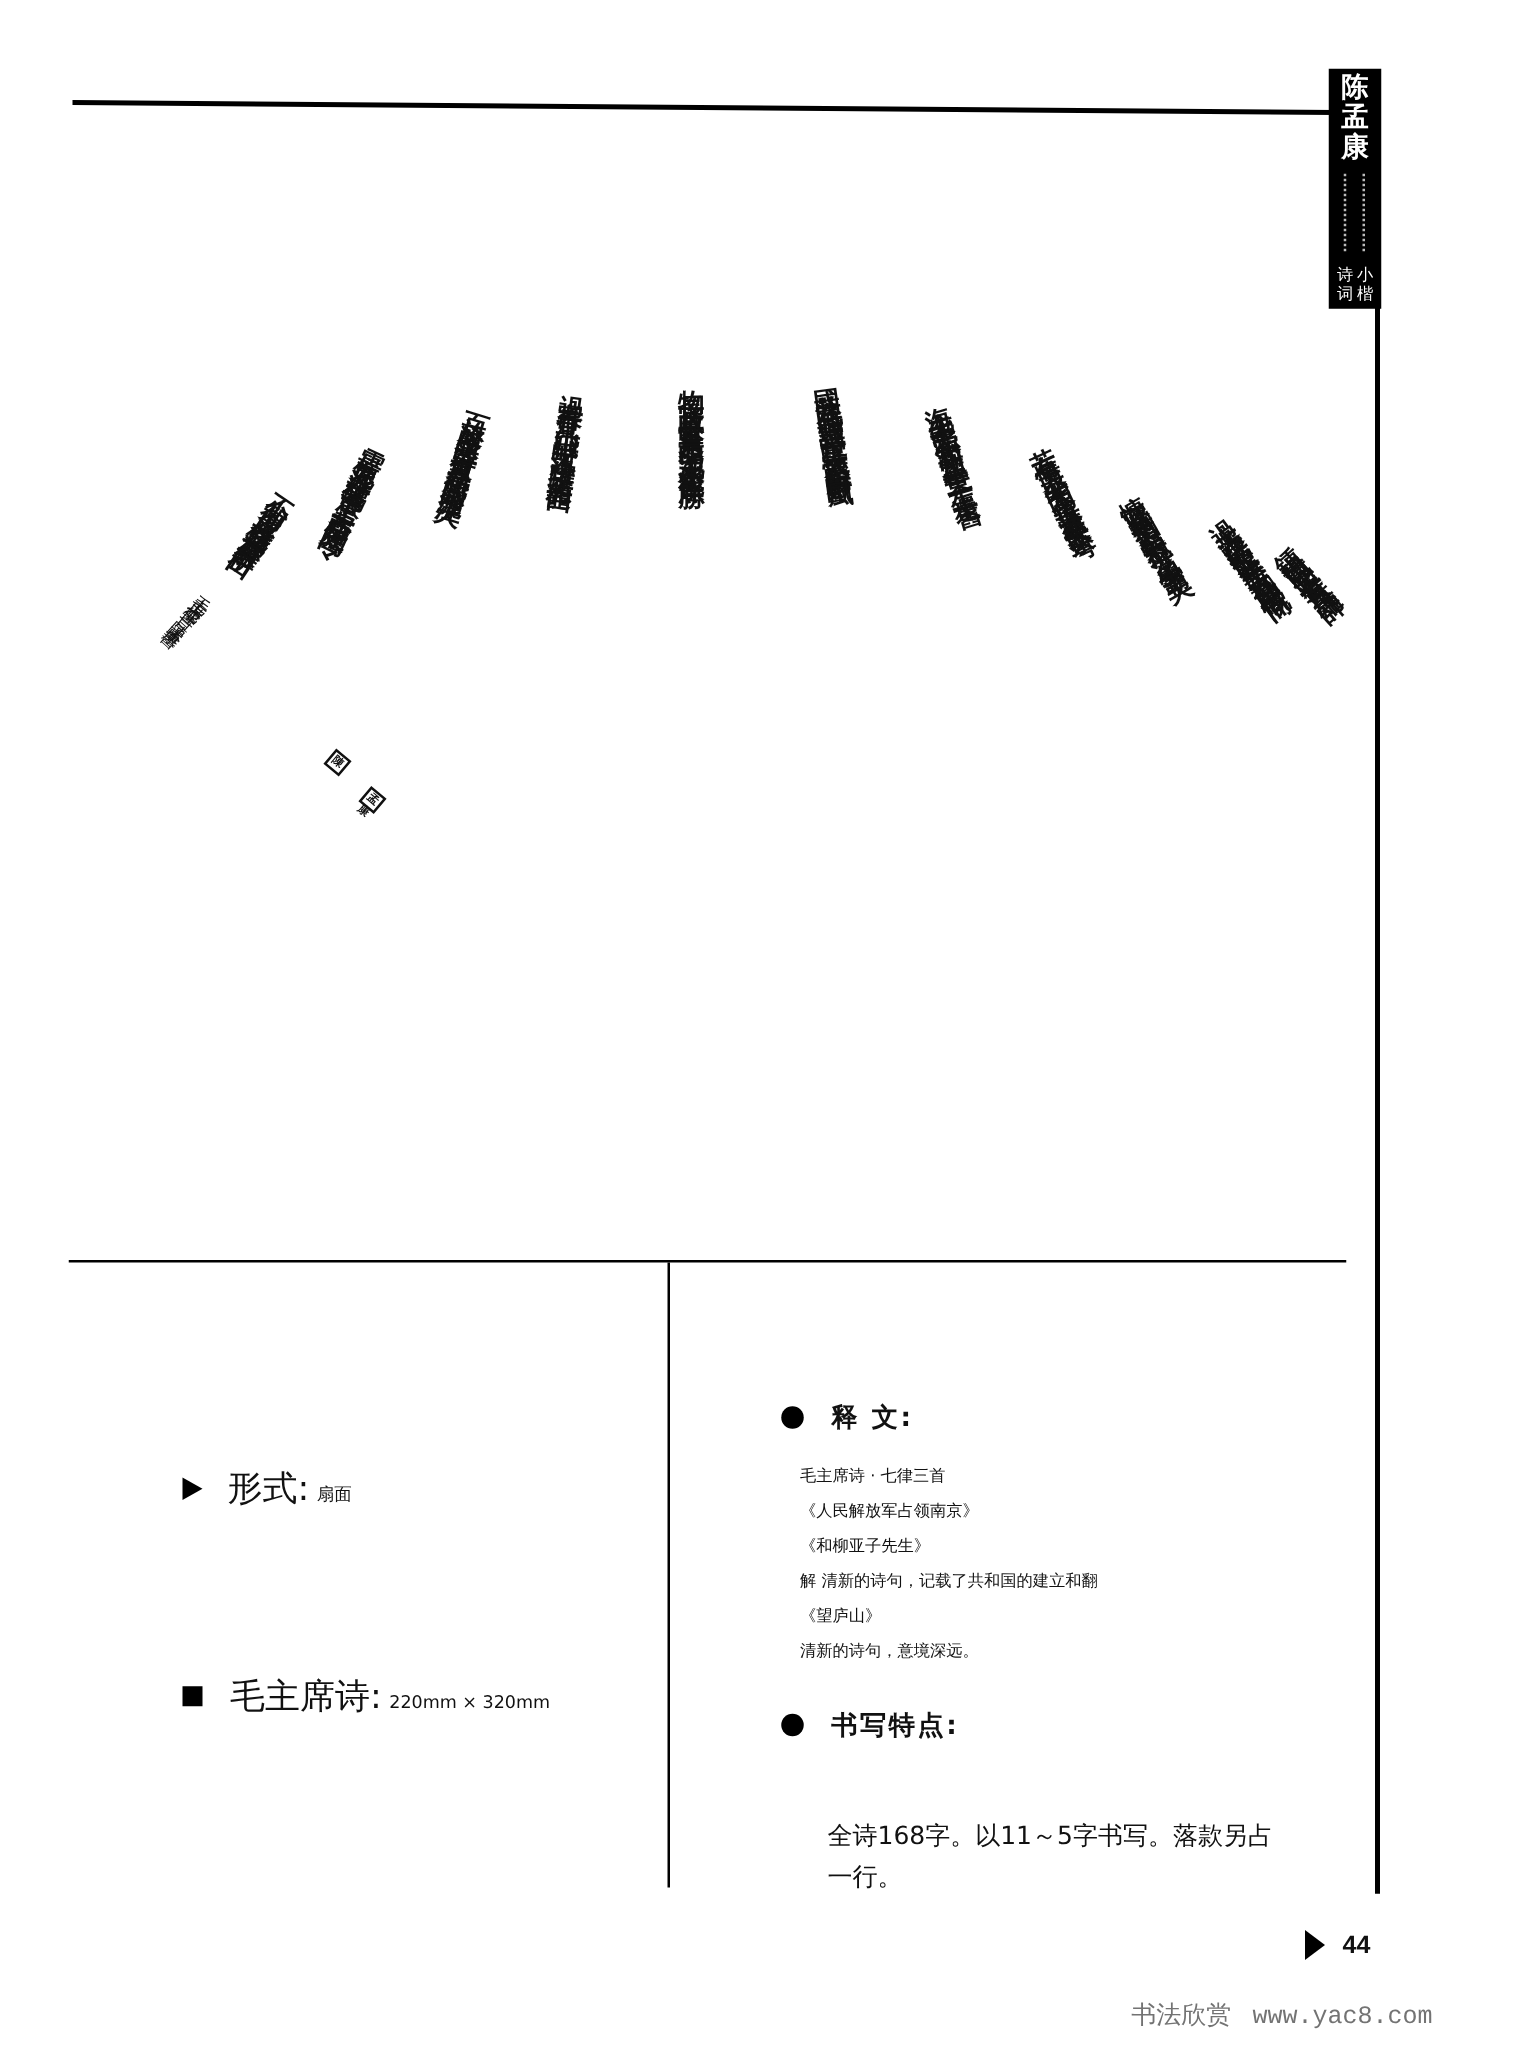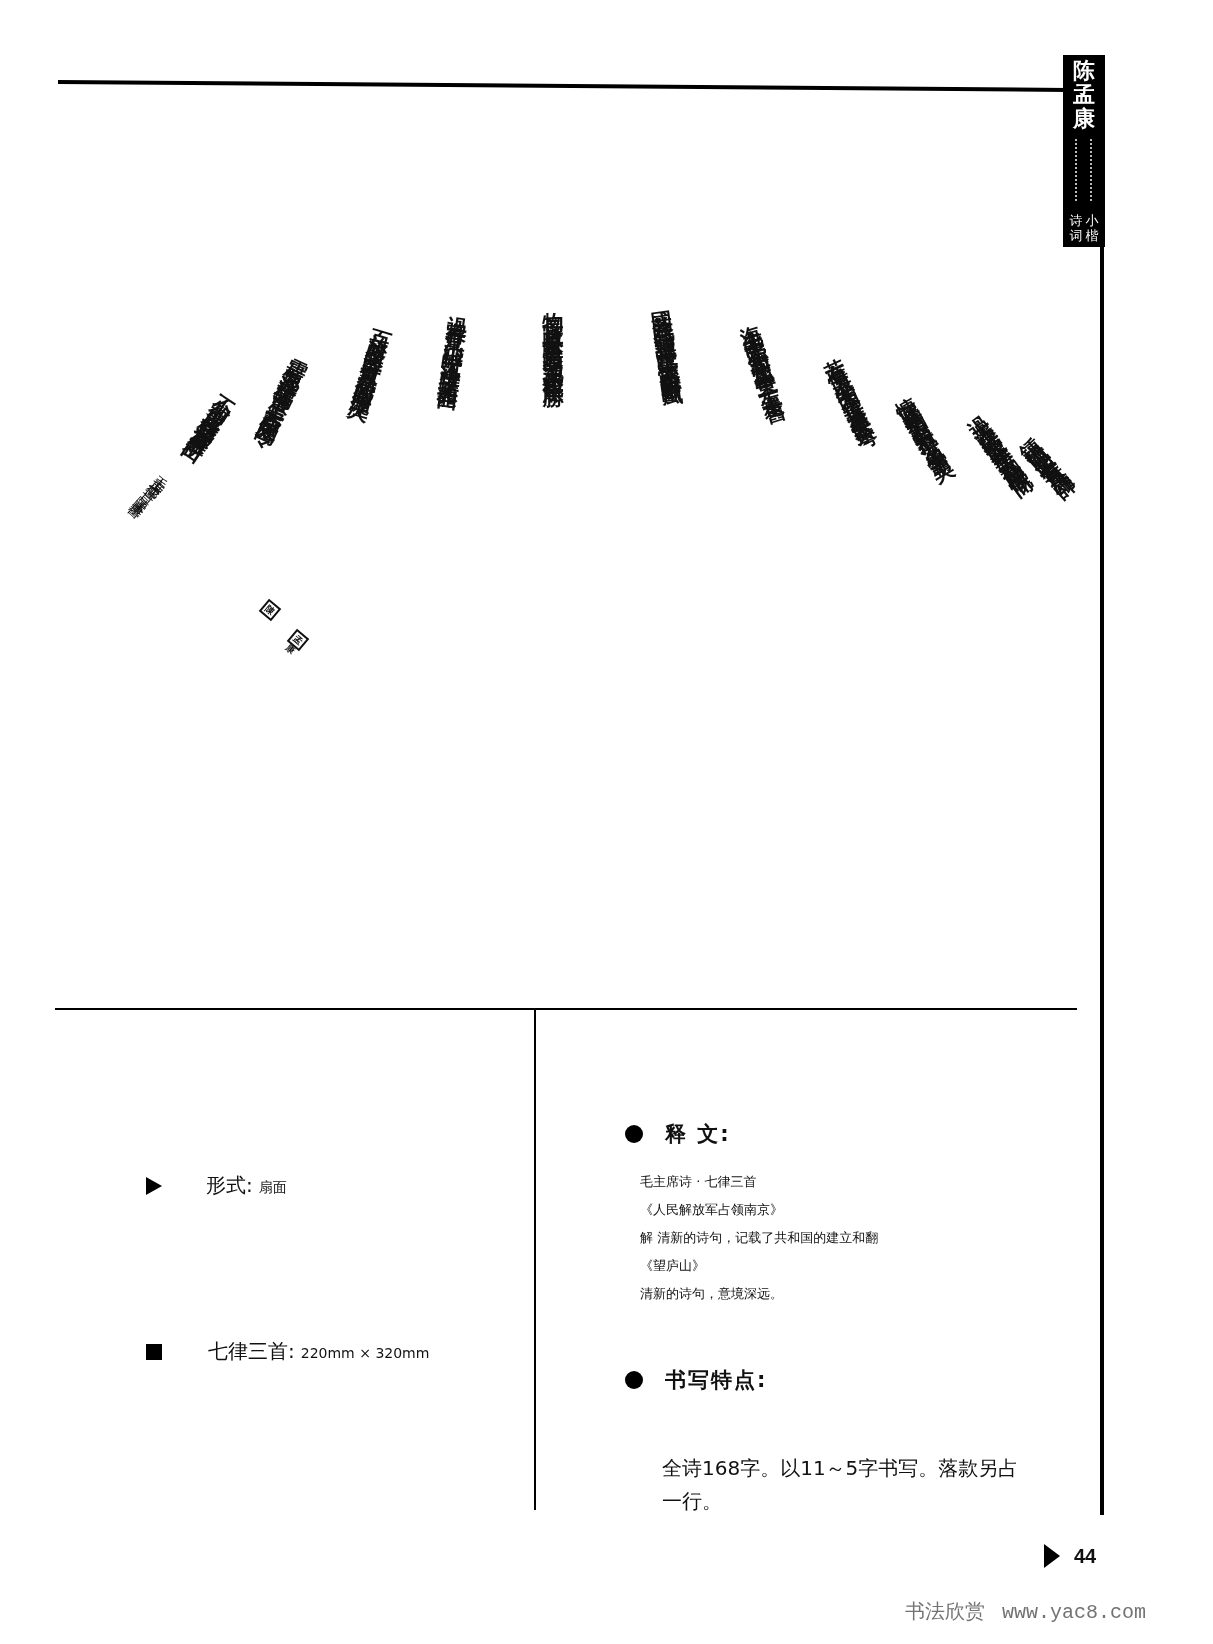--- a/index.html
+++ b/index.html
@@ -37,21 +37,21 @@
 
   
   .mid-rule { position: absolute; left: 55px; top: 1008px; width: 1022px; height: 2px; background: #000; }
   .col-divider { position: absolute; left: 534px; top: 1010px; width: 2px; height: 500px; background: #000; }
 
   
   .info-row { position: absolute; left: 146px; display: flex; align-items: baseline; }
   .tri-bullet { width: 0; height: 0; border-top: 9px solid transparent; border-bottom: 9px solid transparent;
                 border-left: 16px solid #000; margin-right: 20px; align-self: center; }
   .sq-bullet { width: 16px; height: 16px; background: #000; margin-right: 22px; align-self: center; }
-  .info-label { font-size: 20px; margin-left: 24px; }
+  .info-label { font-size: 28px; }
   .info-value { font-size: 14px; margin-left: 6px; }
 
   
   .sec-head { position: absolute; left: 625px; display: flex; align-items: center; }
   .dot-bullet { width: 18px; height: 18px; border-radius: 50%; background: #000; margin-right: 22px; }
   .sec-title { font-size: 21px; font-weight: bold; letter-spacing: 2px; }
   .shiwen-lines { position: absolute; left: 640px; top: 1168px; font-size: 13px; line-height: 28px; width: 340px; }
   .shiwen-lines div { white-space: nowrap; }
   .feature-text { position: absolute; left: 662px; top: 1408px; font-size: 20px; line-height: 33px; width: 360px; margin-top: 44px; }
 
@@ -112,31 +112,32 @@
 <div class="col-divider"></div>
 
 <div class="info-row" style="top:1172px;">
   <span class="tri-bullet"></span>
   <span class="info-label">形式:</span>
   <span class="info-value">扇面</span>
 </div>
 
 <div class="info-row" style="top:1338px;">
   <span class="sq-bullet"></span>
-  <span class="info-label">七律三首:</span>
+  <span class="info-label">毛主席诗:</span>
   <span class="info-value">220mm × 320mm</span>
 </div>
 
 <div class="sec-head" style="top:1120px;">
   <span class="dot-bullet"></span>
   <span class="sec-title">释 文:</span>
 </div>
 <div class="shiwen-lines">
   <div>毛主席诗 · 七律三首</div>
   <div>《人民解放军占领南京》</div>
+  <div>《和柳亚子先生》</div>
   <div>解 清新的诗句，记载了共和国的建立和翻</div>
   <div>《望庐山》</div>
   <div>清新的诗句，意境深远。</div>
 </div>
 
 <div class="sec-head" style="top:1366px;">
   <span class="dot-bullet"></span>
   <span class="sec-title">书写特点:</span>
 </div>
 <div class="feature-text">全诗168字。以11～5字书写。落款另占一行。</div>

